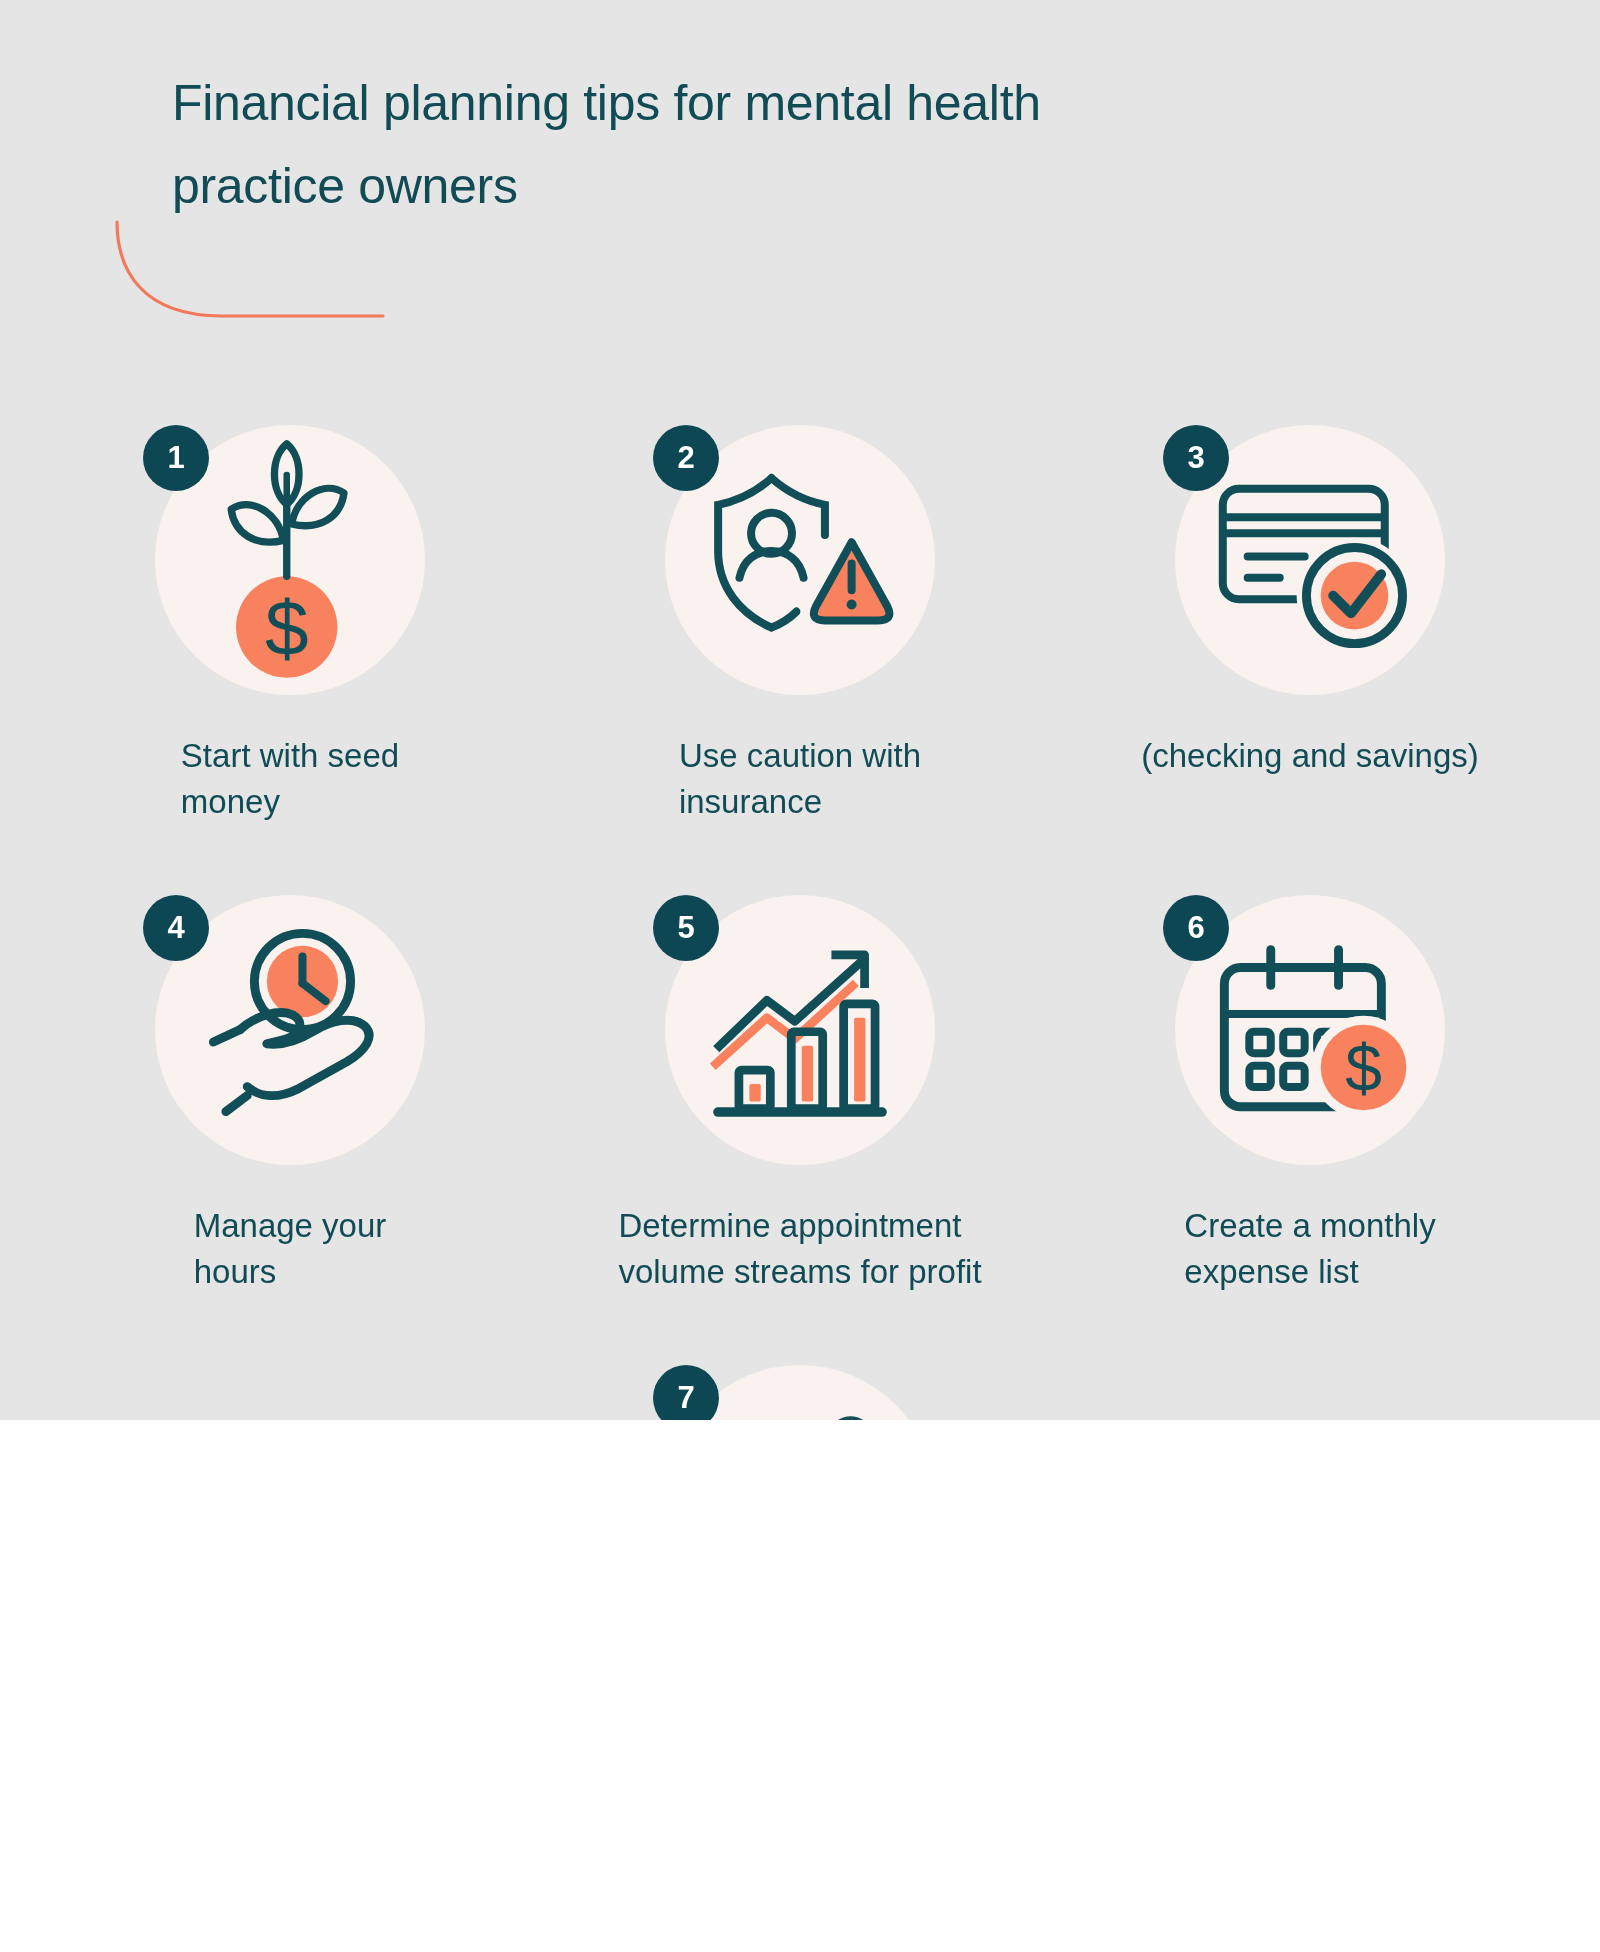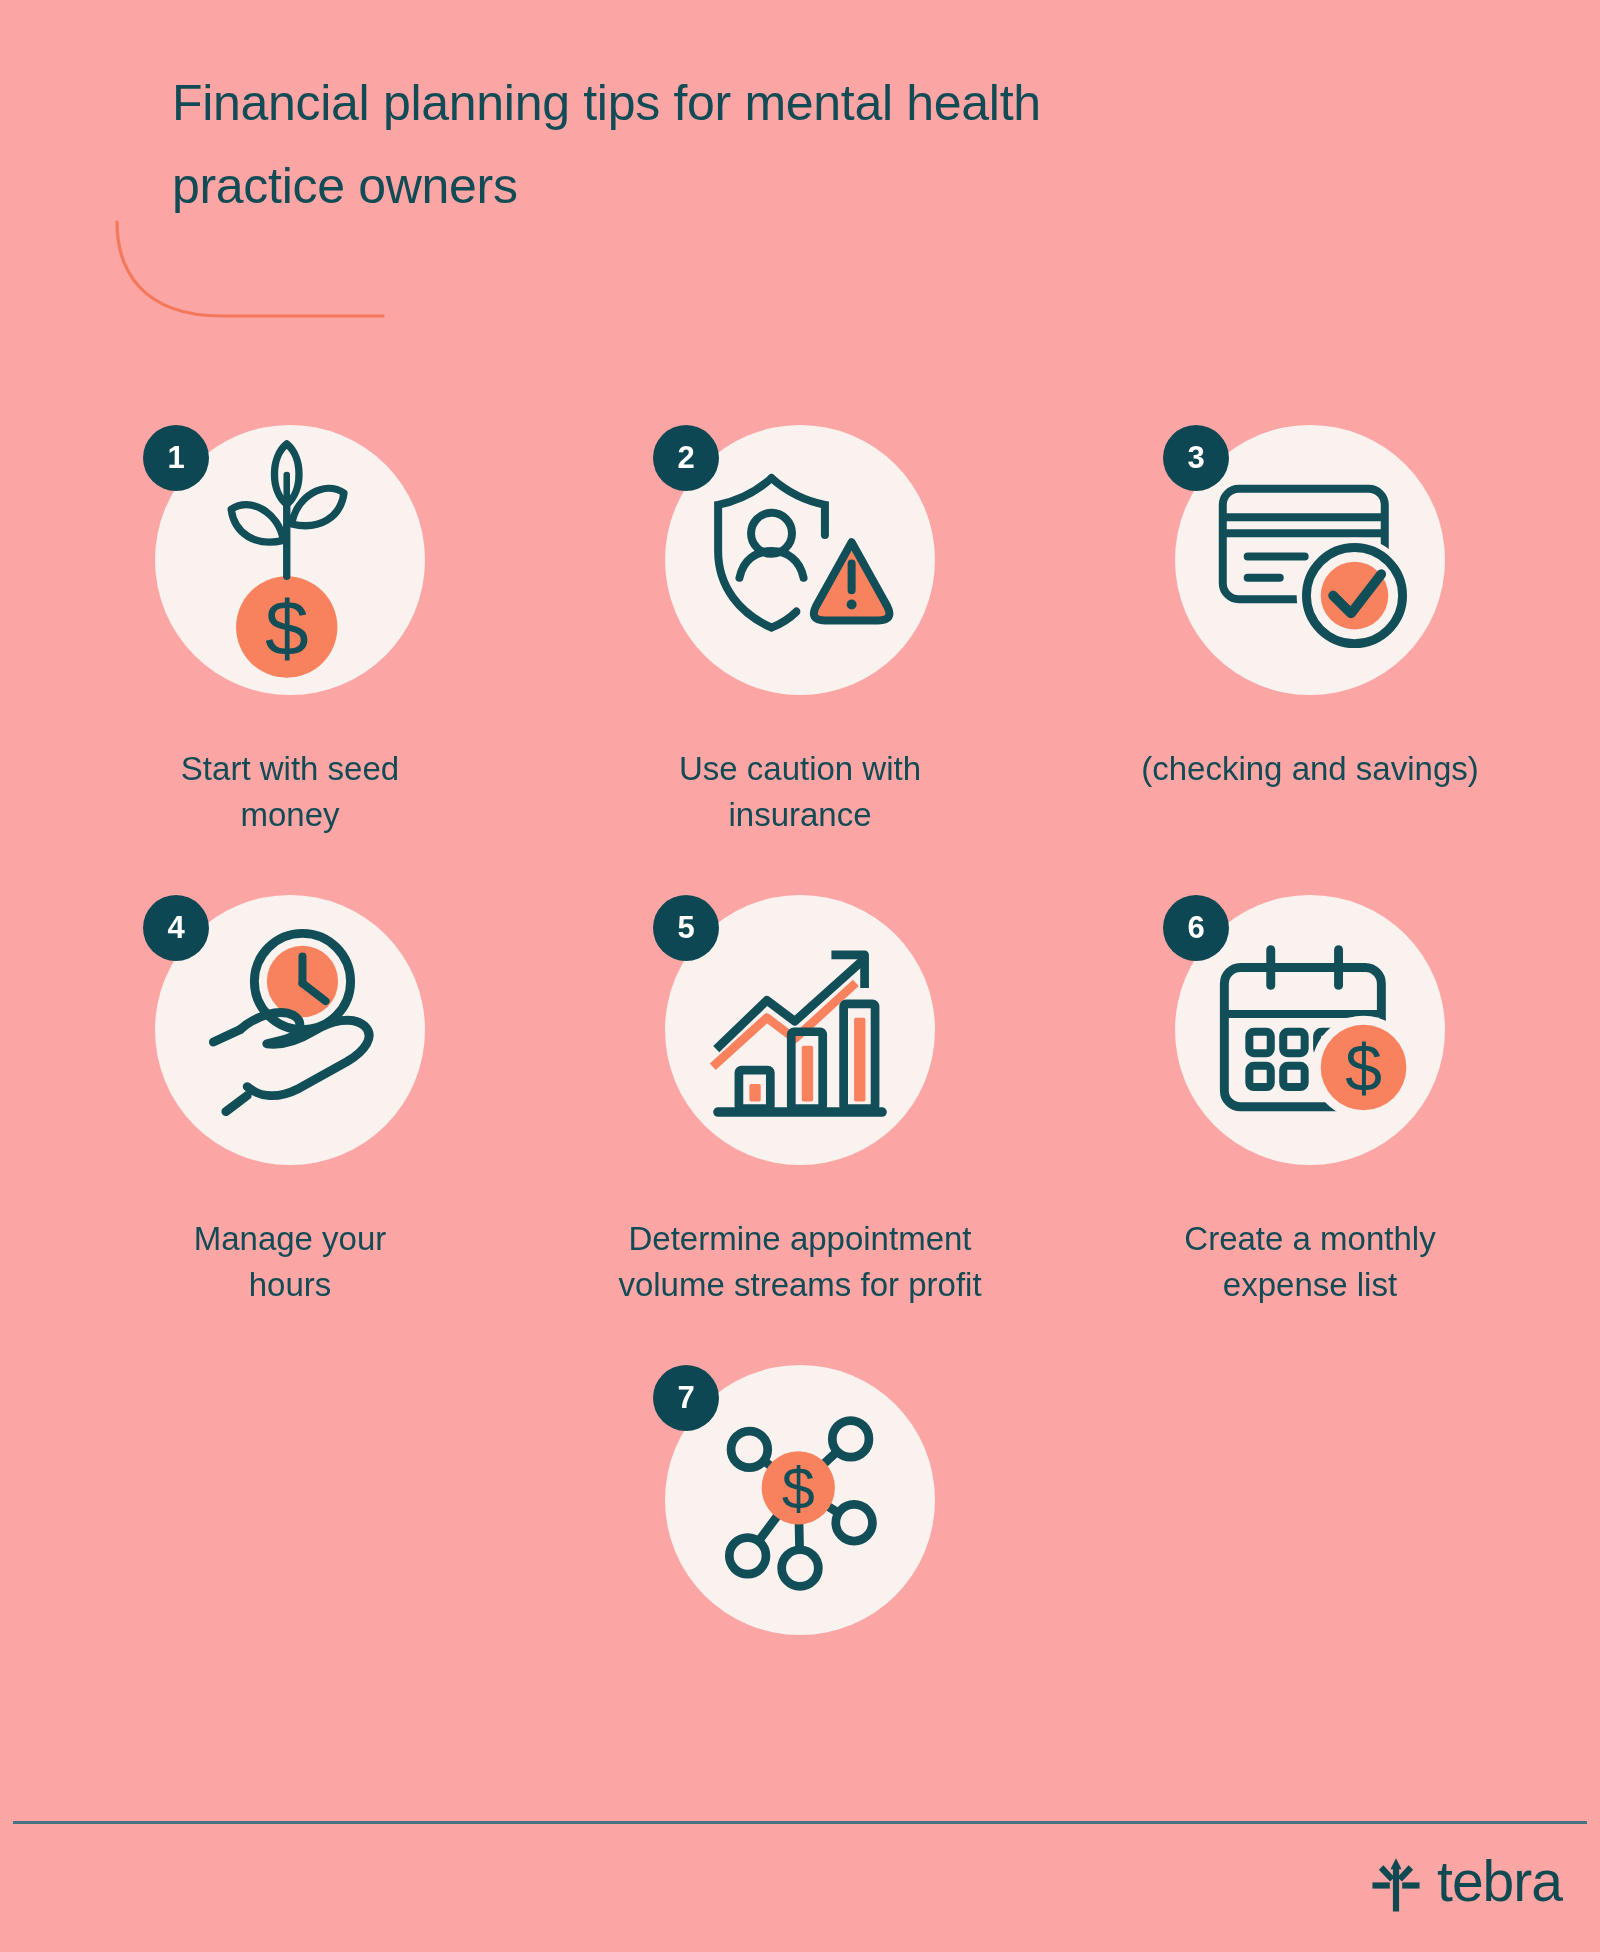--- a/index.html
+++ b/index.html
@@ -1,17 +1,17 @@
 <!DOCTYPE html>
 <html><head>
 <meta charset="utf-8">
 <style>
   html,body{margin:0;padding:0;background:#ffffff;}
   .canvas{
-    position:relative;width:1600px;height:1952px;background:#fca5a5;overflow:hidden;
+    position:relative;width:1600px;height:1420px;background:#e5e5e5;overflow:hidden;
     font-family:"Liberation Sans","DejaVu Sans",sans-serif;
   }
   .title{
     position:absolute;left:172px;top:62px;
     font-size:50px;line-height:83px;font-weight:500;letter-spacing:-0.3px;
     color:#114b55;
   }
   .swoosh{position:absolute;left:110px;top:212px;}
   .row{position:absolute;left:0;width:1600px;}
   .row1{top:425px;} .row2{top:895px;} .row3{top:1365px;}
@@ -20,21 +20,21 @@
   .iconwrap{
     position:relative;width:270px;height:270px;border-radius:50%;
     background:#faf2ee;display:flex;align-items:center;justify-content:center;
   }
   .badge{
     position:absolute;left:-12px;top:0;width:66px;height:66px;border-radius:50%;
     background:#0d4753;color:#ffffff;display:flex;align-items:center;justify-content:center;
     font-size:31px;font-weight:700;
   }
   .caption{
-    margin-top:51px;text-align:center;color:#114b55;
+    margin-top:38px;color:#114b55;
     font-size:33px;line-height:46px;font-weight:500;
   }
   .divider{position:absolute;left:13px;right:13px;top:1821px;height:3px;background:#45737f;}
   .logo{position:absolute;top:1848px;right:38px;display:flex;align-items:flex-end;gap:10px;}
   .logo-text{font-size:57px;font-weight:500;letter-spacing:-1px;color:#0f4a52;}
   svg{display:block;}
   svg text{font-family:"Liberation Sans","DejaVu Sans",sans-serif;}
 </style>
 </head>
 <body>

